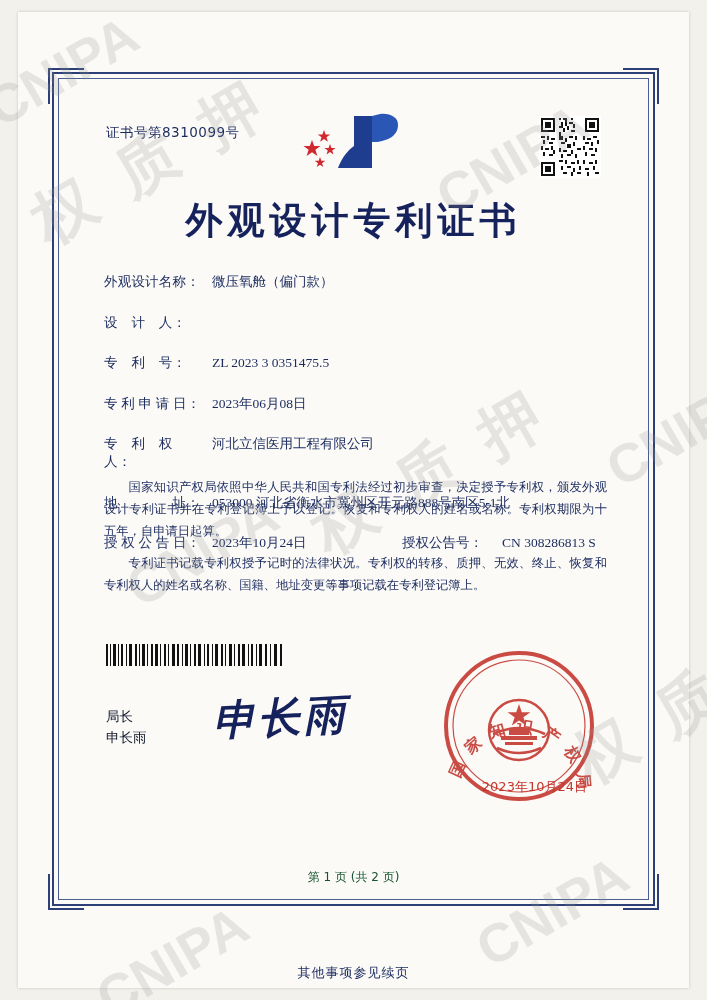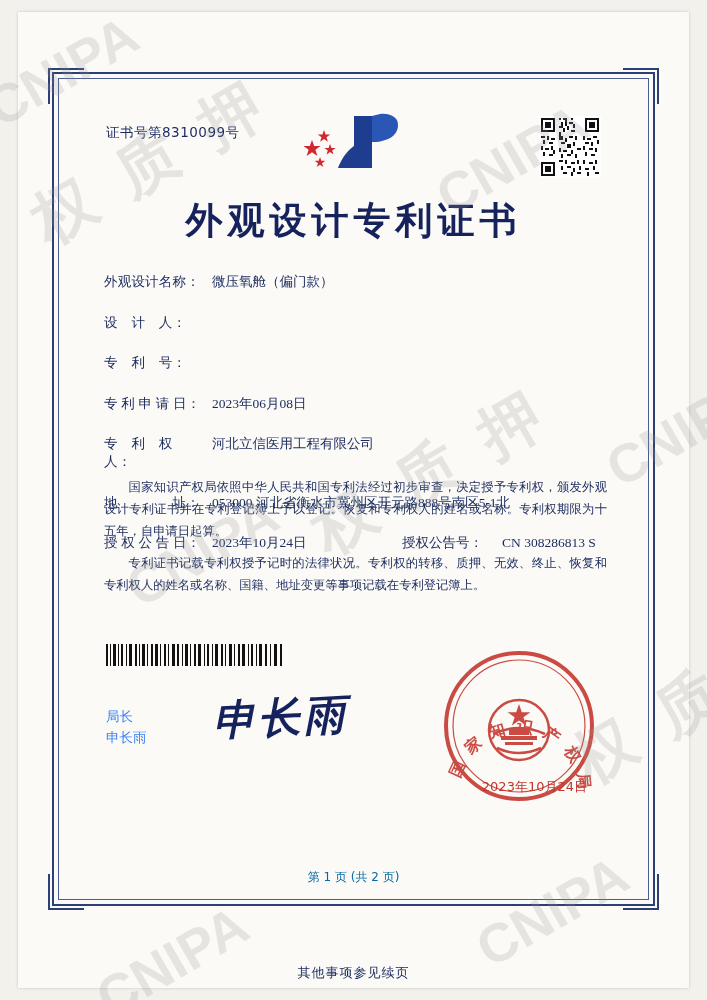--- a/index.html
+++ b/index.html
@@ -93,42 +93,42 @@
     font-family:"DejaVu Sans","Liberation Sans",sans-serif;
   }
   .paras p{margin:0 0 10px 0;text-indent:24.6px;}
 
   
   .barcode{position:absolute;left:48px;top:566px;width:176px;height:22px;}
 
   
   .sign-label{
     position:absolute;left:48px;top:628px;
-    font-size:13.5px;line-height:21px;color:#3b82f6;
+    font-size:13.5px;line-height:21px;color:#0f172a;
     font-family:"DejaVu Sans","Liberation Sans",sans-serif;
   }
   .signature{
     position:absolute;left:155px;top:612px;
     font-size:42px;color:#16225c;
     font-family:"DejaVu Serif","Liberation Serif",serif;
     font-style:italic;font-weight:bold;letter-spacing:3px;
     transform:rotate(-3deg);
   }
 
   
   .seal{position:absolute;right:54px;top:572px;width:152px;height:152px;}
   .seal-date{
     position:absolute;right:62px;top:700px;
     font-size:13px;color:#c3342c;
     font-family:"DejaVu Sans","Liberation Sans",sans-serif;
   }
 
   .page-no{
     position:absolute;left:0;right:0;bottom:14px;text-align:center;
-    font-size:12px;color:#0369a1;
+    font-size:12px;color:#14532d;
     font-family:"DejaVu Sans","Liberation Sans",sans-serif;
   }
   .footer-note{
     position:absolute;left:0;right:0;bottom:18px;text-align:center;
     font-size:13px;color:#1a2a5e;letter-spacing:1px;
     font-family:Liberation Serif, serif;
     z-index:6;
   }
 </style>
 </head>
@@ -252,20 +252,21 @@
     <div class="fields">
       <div class="row">
         <span class="lbl">外观设计名称：</span>
         <span class="val">微压氧舱（偏门款）</span>
       </div>
       <div class="row">
         <span class="lbl">设　计　人：</span>
       </div>
       <div class="row">
         <span class="lbl">专　利　号：</span>
+        <span class="val">ZL 2023 3 0351475.5</span>
       </div>
       <div class="row">
         <span class="lbl">专 利 申 请 日：</span>
         <span class="val">2023年06月08日</span>
       </div>
       <div class="row">
         <span class="lbl">专　利　权　人：</span>
         <span class="val">河北立信医用工程有限公司</span>
       </div>
       <div class="row">

